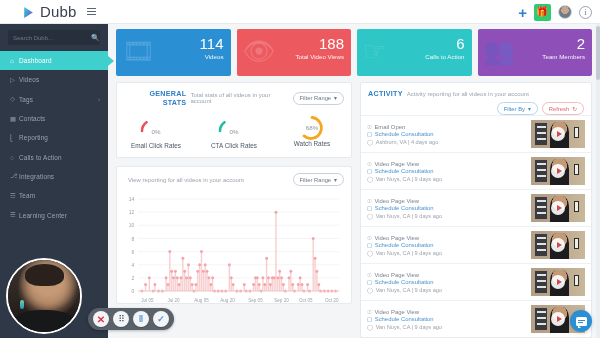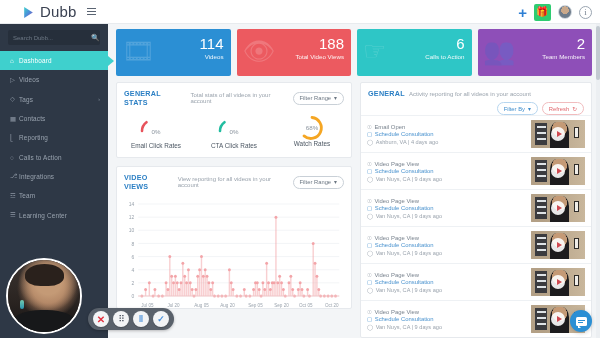--- a/index.html
+++ b/index.html
@@ -148,21 +148,21 @@
   
   .cols { display:flex; gap: 8px; padding: 6px 8px 0 8px; }
   .col-left { width: 236px; }
   .col-right { flex:1; }
   .panel {
     background:#fff; border:1px solid #e6e9ed; border-radius:2px;
   }
   .panel-head {
     display:flex; align-items:center; padding: 6px 7px 5px 7px;
   }
-  .p-title { font-size: 7.2px; font-weight:700; color:#2b7fc4; letter-spacing:.25px; }
+  .p-title { font-size: 7.2px; font-weight:700; color:#2b7fc4; letter-spacing:.25px;text-align:right; }
   .p-sub { font-size: 6px; color:#9aa3ad; margin-left: 4px; }
   .pill {
     margin-left:auto; border:1px solid #c9d0d7; border-radius: 9px;
     font-size: 5.8px; color:#6c7783; padding: 2.5px 6px; cursor:pointer;
     display:flex; align-items:center; gap:3px; background:#fff; white-space:nowrap;
   }
   .pill.blue { border-color:#b7d6ef; color:#3f8dcc; }
   .pill.red  { border-color:#f1bcbe; color:#e0666c; }
 
   
@@ -378,21 +378,20 @@
                 <path d="M21 3.5 A10.5 10.5 0 1 1 13.0 21.9" fill="none" stroke="#f5a623" stroke-width="2.8" stroke-linecap="round"></path>
               </svg>
               <span class="gval" style="margin-top:-18px">68%</span>
               <span class="glbl" style="margin-top:9px">Watch Rates</span>
             </div>
           </div>
         </div>
 
         <div class="panel" style="margin-top:8px">
           <div class="panel-head">
-            <span class="p-title">VIDEO VIEWS</span>
             <span class="p-sub">View reporting for all videos in your account</span>
             <span class="pill">
               <span>Filter Range</span>
               <span>▾</span>
             </span>
           </div>
           <div class="chart-wrap">
             <svg class="chart-svg" viewBox="0 0 236 112" preserveAspectRatio="none" id="chart">
                 <line x1="20" y1="98" x2="230" y2="98" stroke="#eef1f4" stroke-width="0.7"></line>
                 <text x="16" y="100.2" text-anchor="end" font-size="5.2" fill="#9aa3ad" font-family="&quot;Liberation Sans&quot;, sans-serif">0</text>
@@ -562,21 +561,21 @@
                 <line x1="20" y1="98" x2="230" y2="98" stroke="#f4c7c9" stroke-width="1.2"></line>
               </svg>
           </div>
         </div>
       </div>
 
       <div class="col-right">
         <div class="panel">
           <div class="act-head">
             <div class="row1">
-              <span class="p-title">GENERAL</span>
+              <span class="p-title">ACTIVITY</span>
               <span class="p-sub">Activity reporting for all videos in your account</span>
             </div>
             <div class="row2">
               <span class="pill blue" style="margin-left:0">
                 <span>Filter By</span>
                 <span>▾</span>
               </span>
               <span class="pill red" style="margin-left:0">
                 <span>Refresh</span>
                 <span>↻</span>

